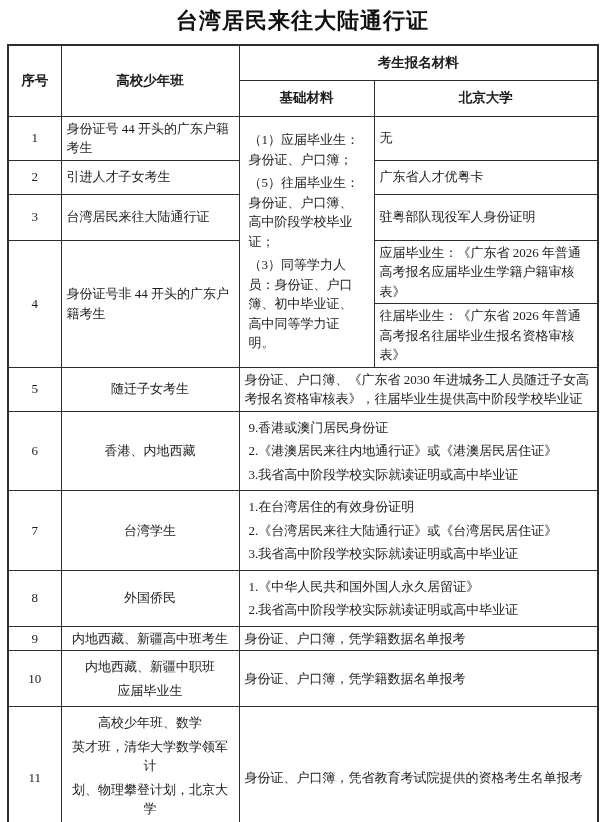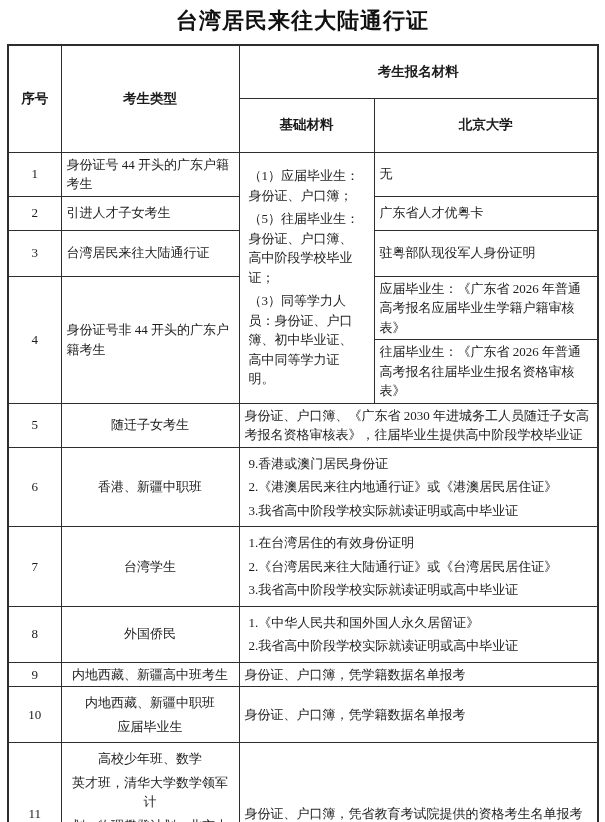--- a/index.html
+++ b/index.html
@@ -32,21 +32,21 @@
     font-size: 13px;
     line-height: 1.5;
     padding: 2px 5px;
     vertical-align: middle;
     overflow: hidden;
   }
   .doc-table th {
     font-weight: bold;
     text-align: center;
     font-size: 13.5px;
-    padding: 16px 2px;
+    padding: 7px 2px;
   }
   .c { text-align: center; }
   .l { text-align: left; }
   .basic-cell div { margin: 0; }
   .lines div { margin: 4px; }
   .notes {
     display: flex;
     margin: 8px 12px 0 14px;
     font-size: 13.5px;
     line-height: 1.58;
@@ -72,21 +72,21 @@
   <table class="doc-table">
     <colgroup>
       <col style="width:53px">
       <col style="width:178px">
       <col style="width:135px">
       <col style="width:224px">
     </colgroup>
     <thead>
       <tr style="height:25px">
         <th rowspan="2">序号</th>
-        <th rowspan="2">考生类型</th>
+        <th rowspan="2">高校少年班</th>
         <th colspan="2">考生报名材料</th>
       </tr>
       <tr style="height:25px">
         <th>基础材料</th>
         <th>北京大学</th>
       </tr>
     </thead>
     <tbody>
       <tr style="height:43px">
         <td class="c">1</td>
@@ -116,21 +116,21 @@
       <tr style="height:45px">
         <td class="l">往届毕业生：《广东省 2026 年普通高考报名往届毕业生报名资格审核表》</td>
       </tr>
       <tr style="height:44px">
         <td class="c">5</td>
         <td class="c">随迁子女考生</td>
         <td class="l" colspan="2">身份证、户口簿、《广东省 2030 年进城务工人员随迁子女高考报名资格审核表》，往届毕业生提供高中阶段学校毕业证</td>
       </tr>
       <tr style="height:64px">
         <td class="c">6</td>
-        <td class="c">香港、新疆中职班</td>
+        <td class="c">香港、内地西藏</td>
         <td class="l lines" colspan="2">
             <div>9.香港或澳门居民身份证</div>
             <div>2.《港澳居民来往内地通行证》或《港澳居民居住证》</div>
             <div>3.我省高中阶段学校实际就读证明或高中毕业证</div>
           </td>
       </tr>
       <tr style="height:64px">
         <td class="c">7</td>
         <td class="c">台湾学生</td>
         <td class="l lines" colspan="2">

